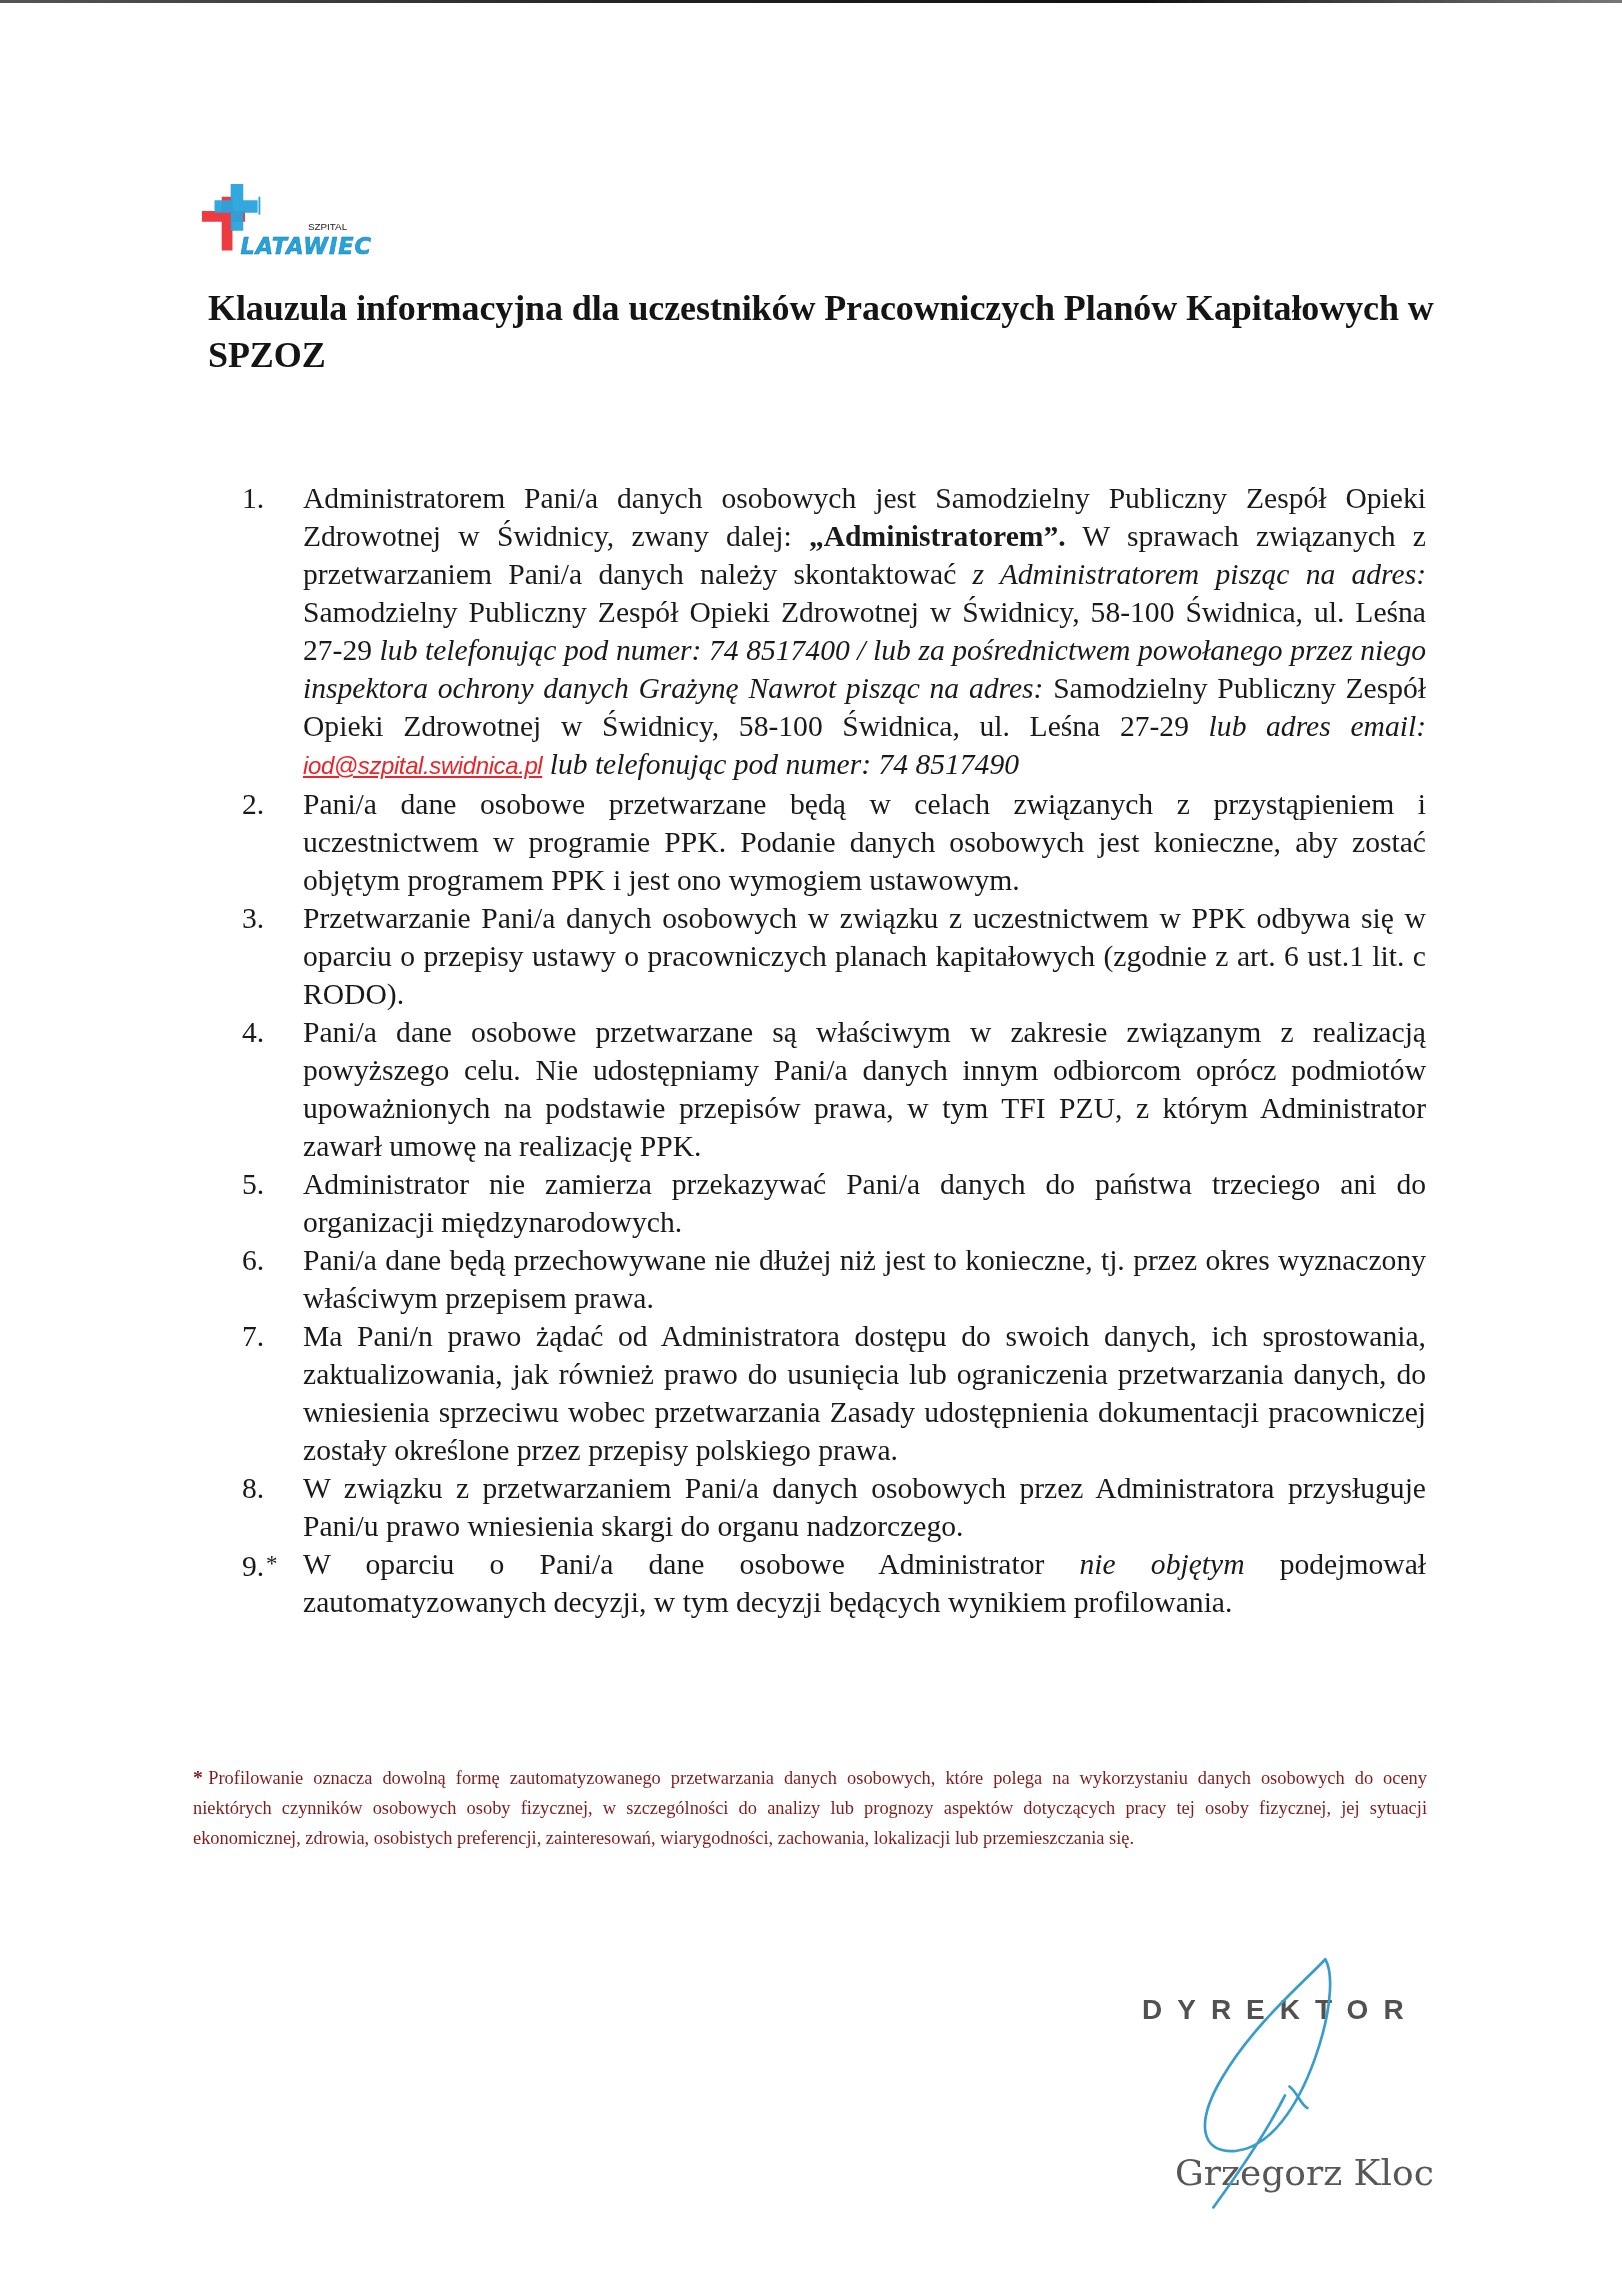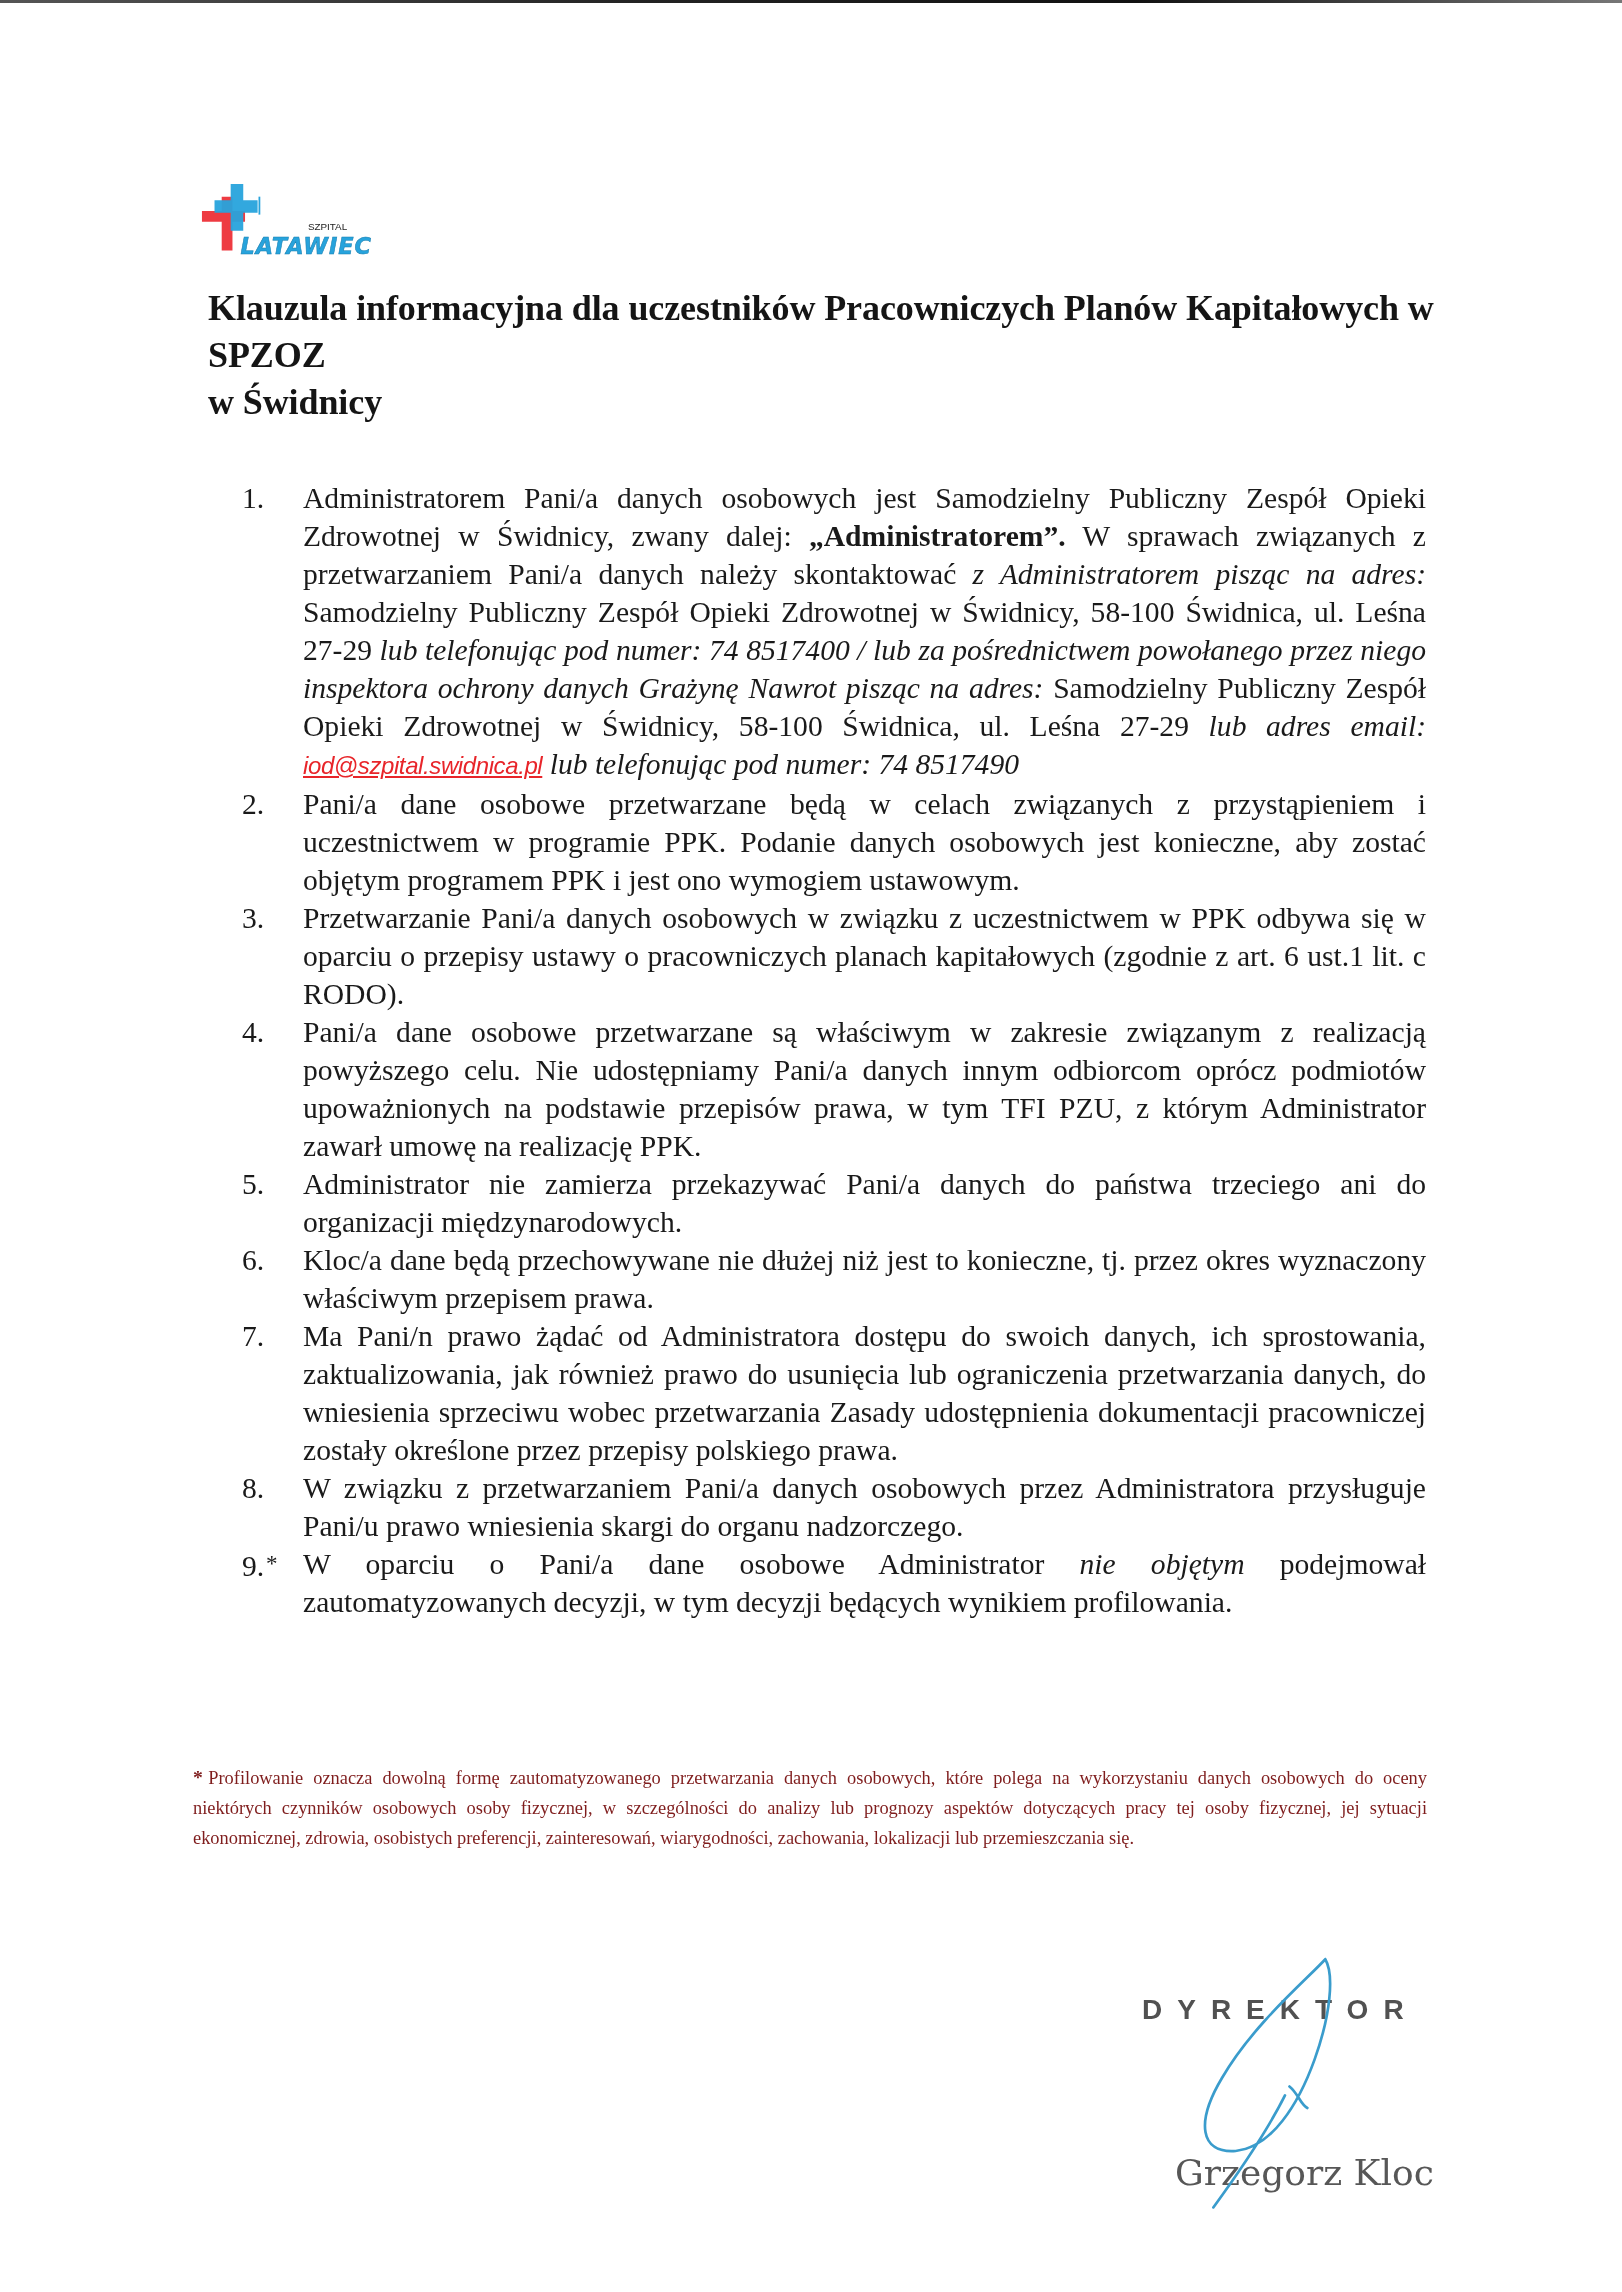--- a/index.html
+++ b/index.html
@@ -60,21 +60,20 @@
 
     <path d="M34 18 L52 18 L52 0 L66 0 L66 18 L82 18 L82 32 L66 32 L66 52 L52 52 L52 32 L34 32 Z" fill="#27a3dc" opacity="0.95"></path>
     <line x1="84" y1="14" x2="84" y2="34" stroke="#27a3dc" stroke-width="2"></line>
     <text x="138" y="51" font-family="Liberation Sans, DejaVu Sans, sans-serif" font-size="11" fill="#222">SZPITAL</text>
     <text x="63" y="78" font-family="DejaVu Sans, sans-serif" font-weight="bold" font-style="italic" font-size="25" fill="#27a3dc" stroke="#1a7fb0" stroke-width="0.6" letter-spacing="1">LATAWIEC</text>
   </svg>
 </div>
 
 <div class="title">
   <div>Klauzula informacyjna dla uczestników Pracowniczych Planów Kapitałowych w SPZOZ</div>
-  <div>w Świdnicy</div>
 </div>
 
 <ol class="list">
   <li>
     <span class="num">1.</span>
     <span>Administratorem Pani/a danych osobowych jest Samodzielny Publiczny Zespół Opieki Zdrowotnej w Świdnicy, zwany dalej: </span><span class="b">„Administratorem”.</span><span> W sprawach związanych z przetwarzaniem Pani/a danych należy skontaktować </span><span class="it">z Administratorem pisząc na adres:</span><span> Samodzielny Publiczny Zespół Opieki Zdrowotnej w Świdnicy, 58-100 Świdnica, ul. Leśna 27-29 </span><span class="it">lub telefonując pod numer: 74 8517400 / lub za pośrednictwem powołanego przez niego inspektora ochrony danych Grażynę Nawrot pisząc na adres:</span><span> Samodzielny Publiczny Zespół Opieki Zdrowotnej w Świdnicy, 58-100 Świdnica, ul. Leśna 27-29 </span><span class="it">lub adres email: </span><a class="email">iod@szpital.swidnica.pl</a><span class="it"> lub telefonując pod numer: 74 8517490</span>
   </li>
   <li>
     <span class="num">2.</span>
     <span>Pani/a dane osobowe przetwarzane będą w celach związanych z przystąpieniem i uczestnictwem w programie PPK. Podanie danych osobowych jest konieczne, aby zostać objętym programem PPK i jest ono wymogiem ustawowym.</span>
@@ -86,21 +85,21 @@
   <li>
     <span class="num">4.</span>
     <span>Pani/a dane osobowe przetwarzane są właściwym w zakresie związanym z realizacją powyższego celu. Nie udostępniamy Pani/a danych innym odbiorcom oprócz podmiotów upoważnionych na podstawie przepisów prawa, w tym TFI PZU, z którym Administrator zawarł umowę na realizację PPK.</span>
   </li>
   <li>
     <span class="num">5.</span>
     <span>Administrator nie zamierza przekazywać Pani/a danych do państwa trzeciego ani do organizacji międzynarodowych.</span>
   </li>
   <li>
     <span class="num">6.</span>
-    <span>Kloc/a dane będą przechowywane nie dłużej niż jest to konieczne, tj. przez okres wyznaczony właściwym przepisem prawa.</span>
+    <span>Pani/a dane będą przechowywane nie dłużej niż jest to konieczne, tj. przez okres wyznaczony właściwym przepisem prawa.</span>
   </li>
   <li>
     <span class="num">7.</span>
     <span>Ma Pani/n prawo żądać od Administratora dostępu do swoich danych, ich sprostowania, zaktualizowania, jak również prawo do usunięcia lub ograniczenia przetwarzania danych, do wniesienia sprzeciwu wobec przetwarzania Zasady udostępnienia dokumentacji pracowniczej zostały określone przez przepisy polskiego prawa.</span>
   </li>
   <li>
     <span class="num">8.</span>
     <span>W związku z przetwarzaniem Pani/a danych osobowych przez Administratora przysługuje Pani/u prawo wniesienia skargi do organu nadzorczego.</span>
   </li>
   <li>

